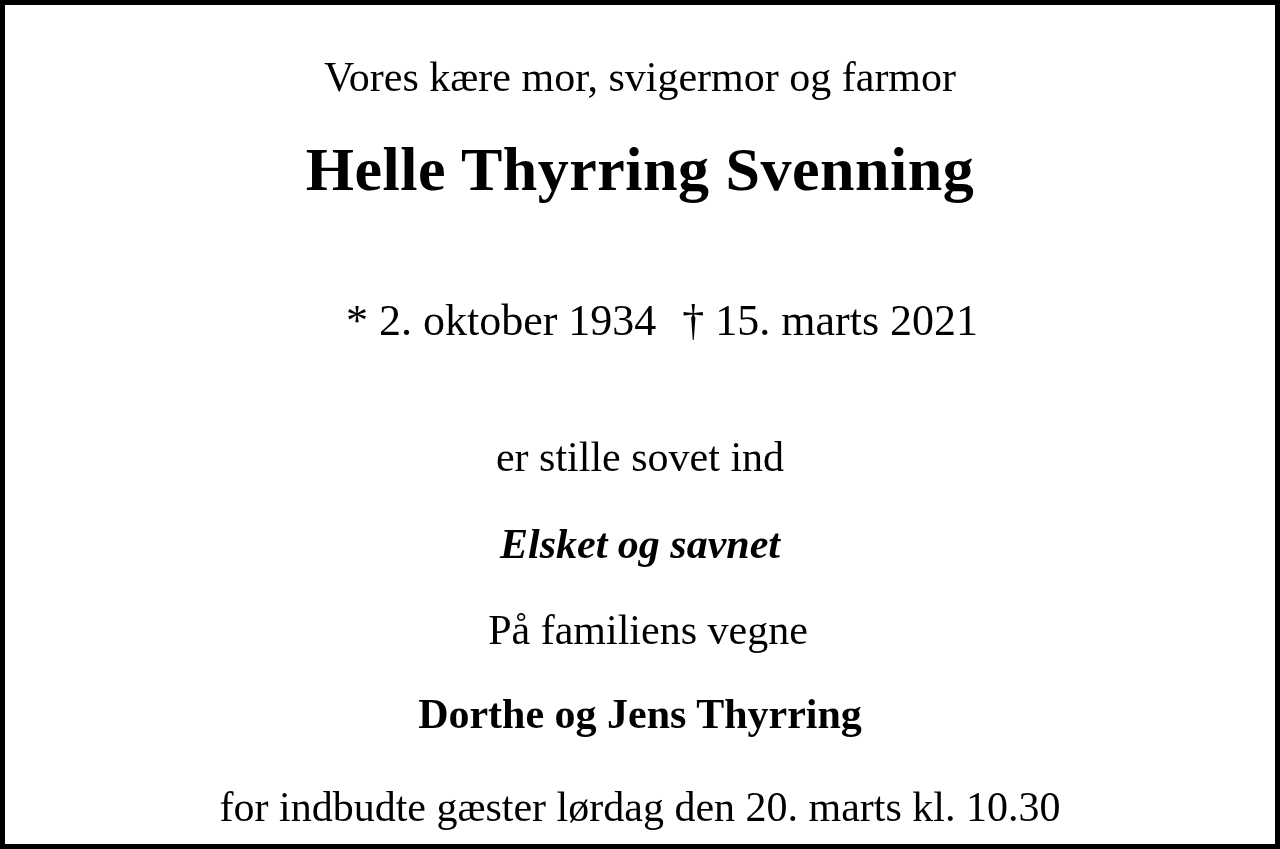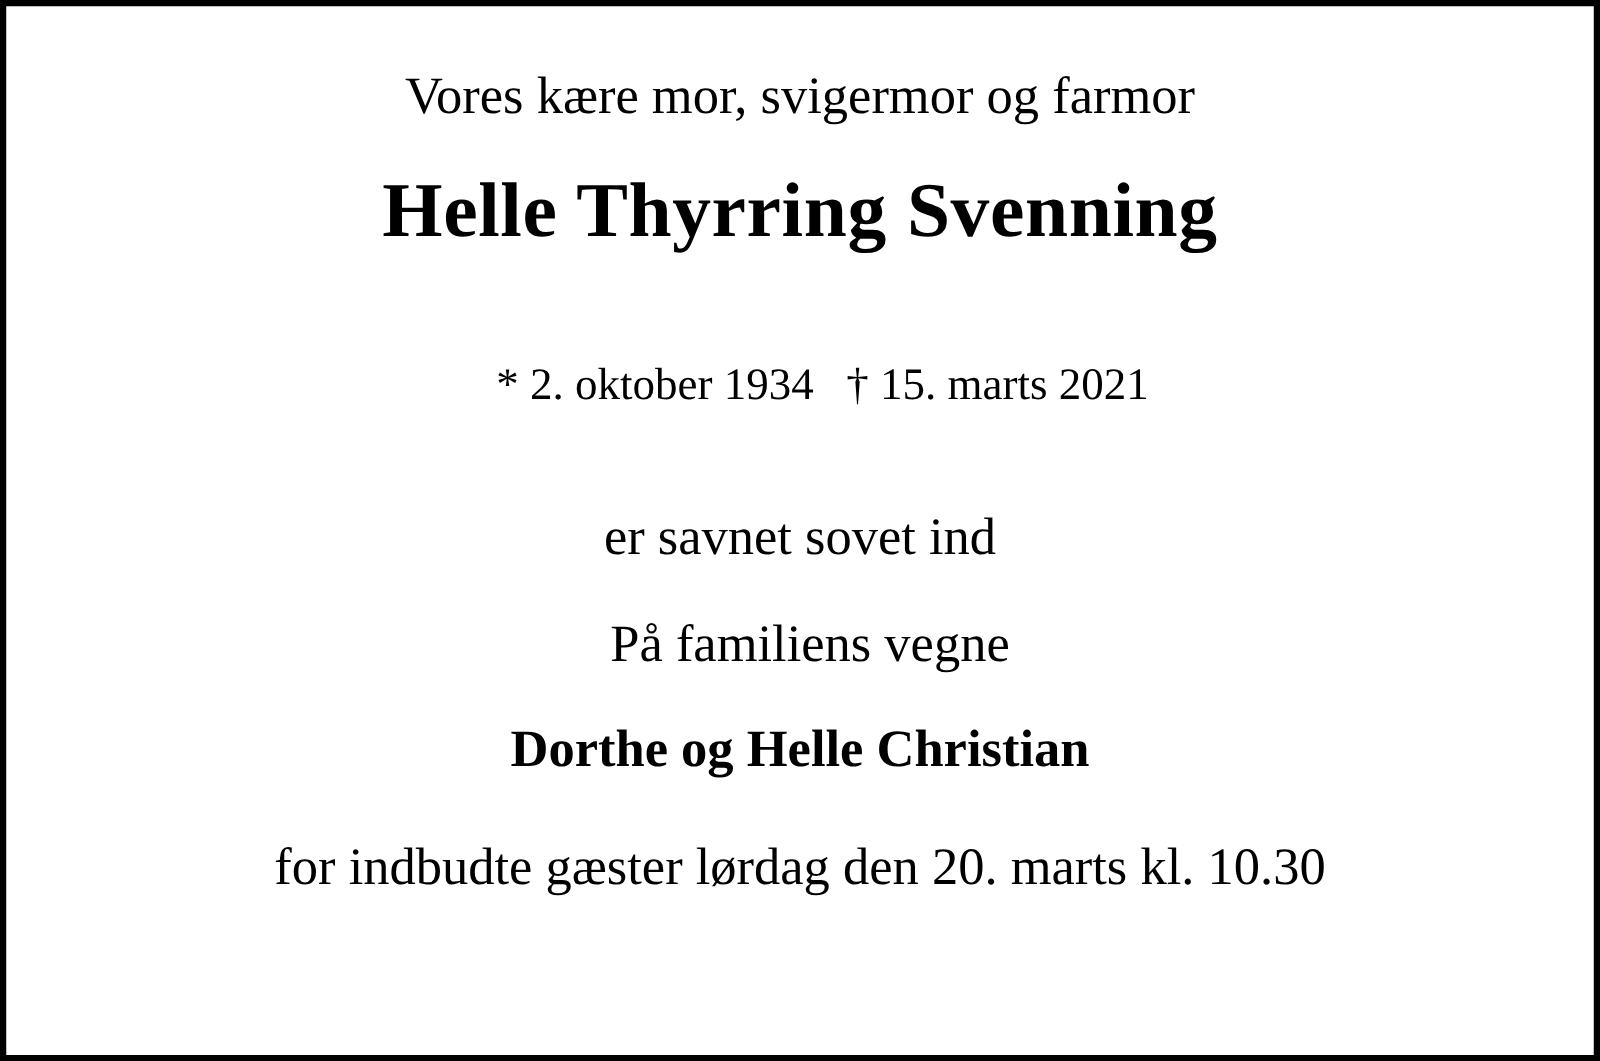--- a/index.html
+++ b/index.html
@@ -39,21 +39,21 @@
     margin-bottom: 34px;
   }
   .name {
     font-size: 62px;
     font-weight: bold;
     line-height: 1.1;
     letter-spacing: 0.5px;
     margin-bottom: 42px;
   }
   .dates {
-    font-size: 36px;
+    font-size: 44px;
     line-height: 1.15;
     margin-bottom: 36px;
     text-align: center;
   }
   .dates .sep {
     display: inline-block;
     width: 26px;
   }
   .passed {
     font-size: 42px;
@@ -90,24 +90,25 @@
 <div class="notice">
 
   <div class="intro line">Vores kære mor, svigermor og farmor</div>
 
   <div class="name line">Helle Thyrring Svenning</div>
 
   <div class="dates line">
     <span>* 2. oktober 1934</span><span class="sep"></span><span>† 15. marts 2021</span>
   </div>
 
-  <div class="passed line">er savnet sovet ind</div>
+  <div class="passed line">er stille sovet ind</div>
 
+  <div class="epitaph line">Elsket og savnet</div>
 
   <div class="onbehalf line">På familiens vegne</div>
 
-  <div class="signers line">Dorthe og Helle Christian</div>
+  <div class="signers line">Dorthe og Jens Thyrring</div>
 
   <div class="funeral">
     <div class="line">for indbudte gæster lørdag den 20. marts kl. 10.30</div>
   </div>
 
 </div>
 
 </body></html>

